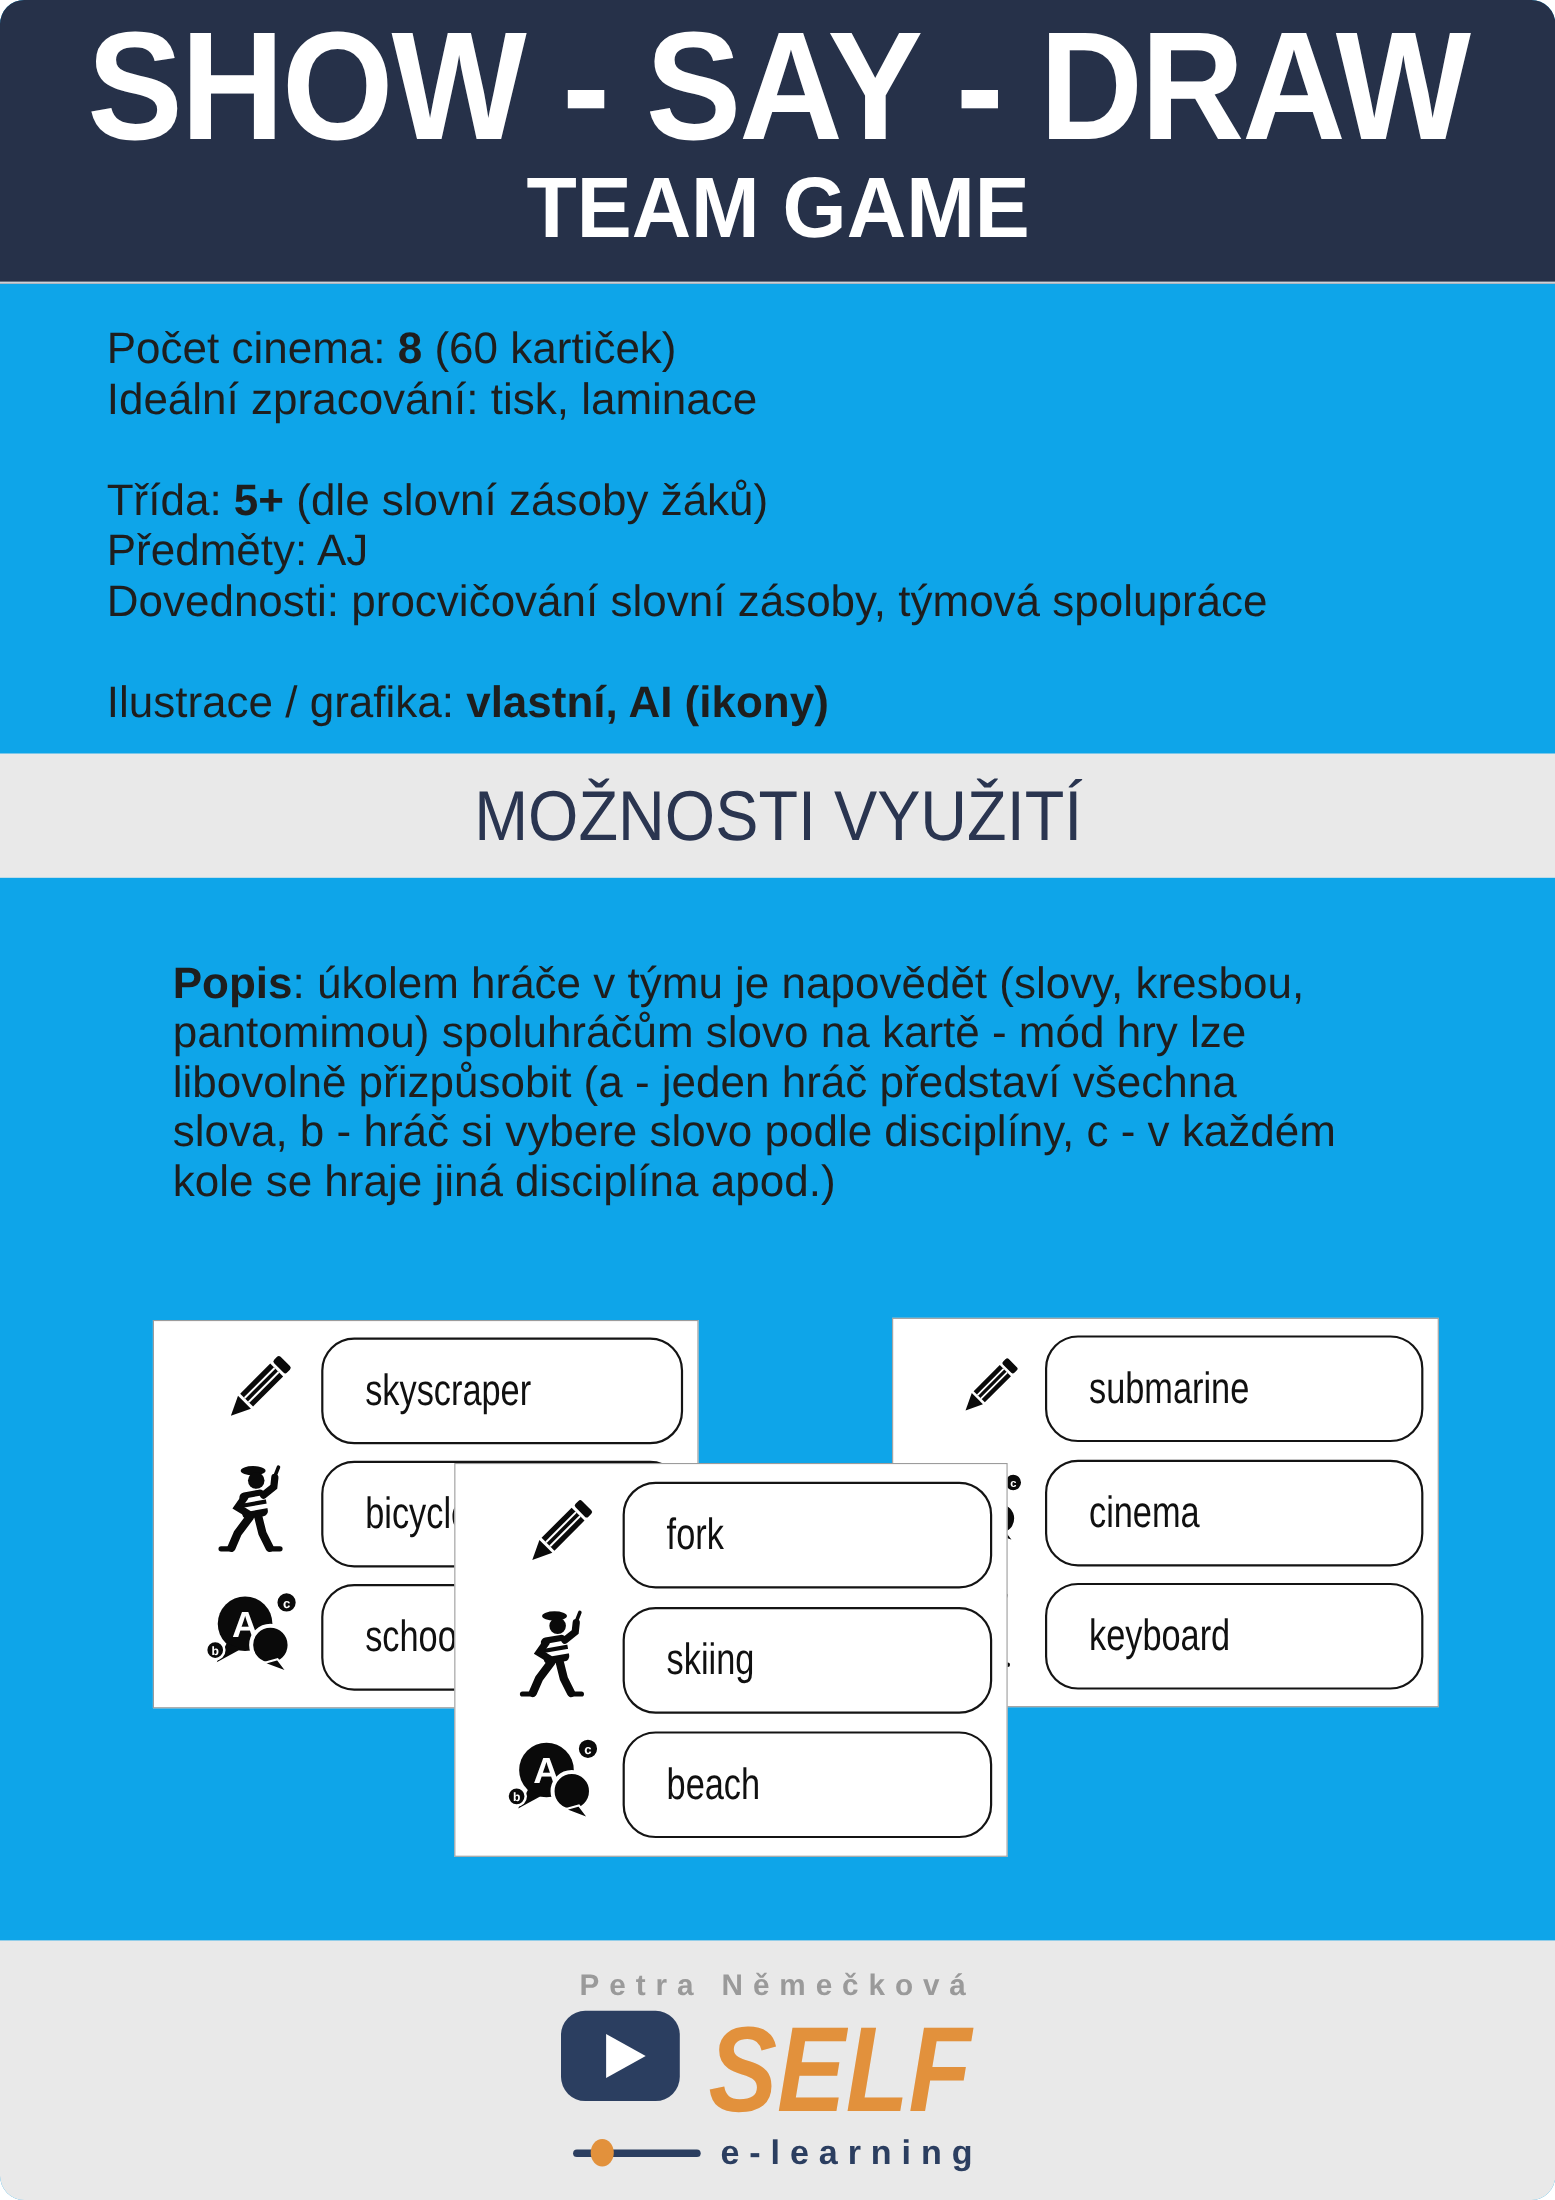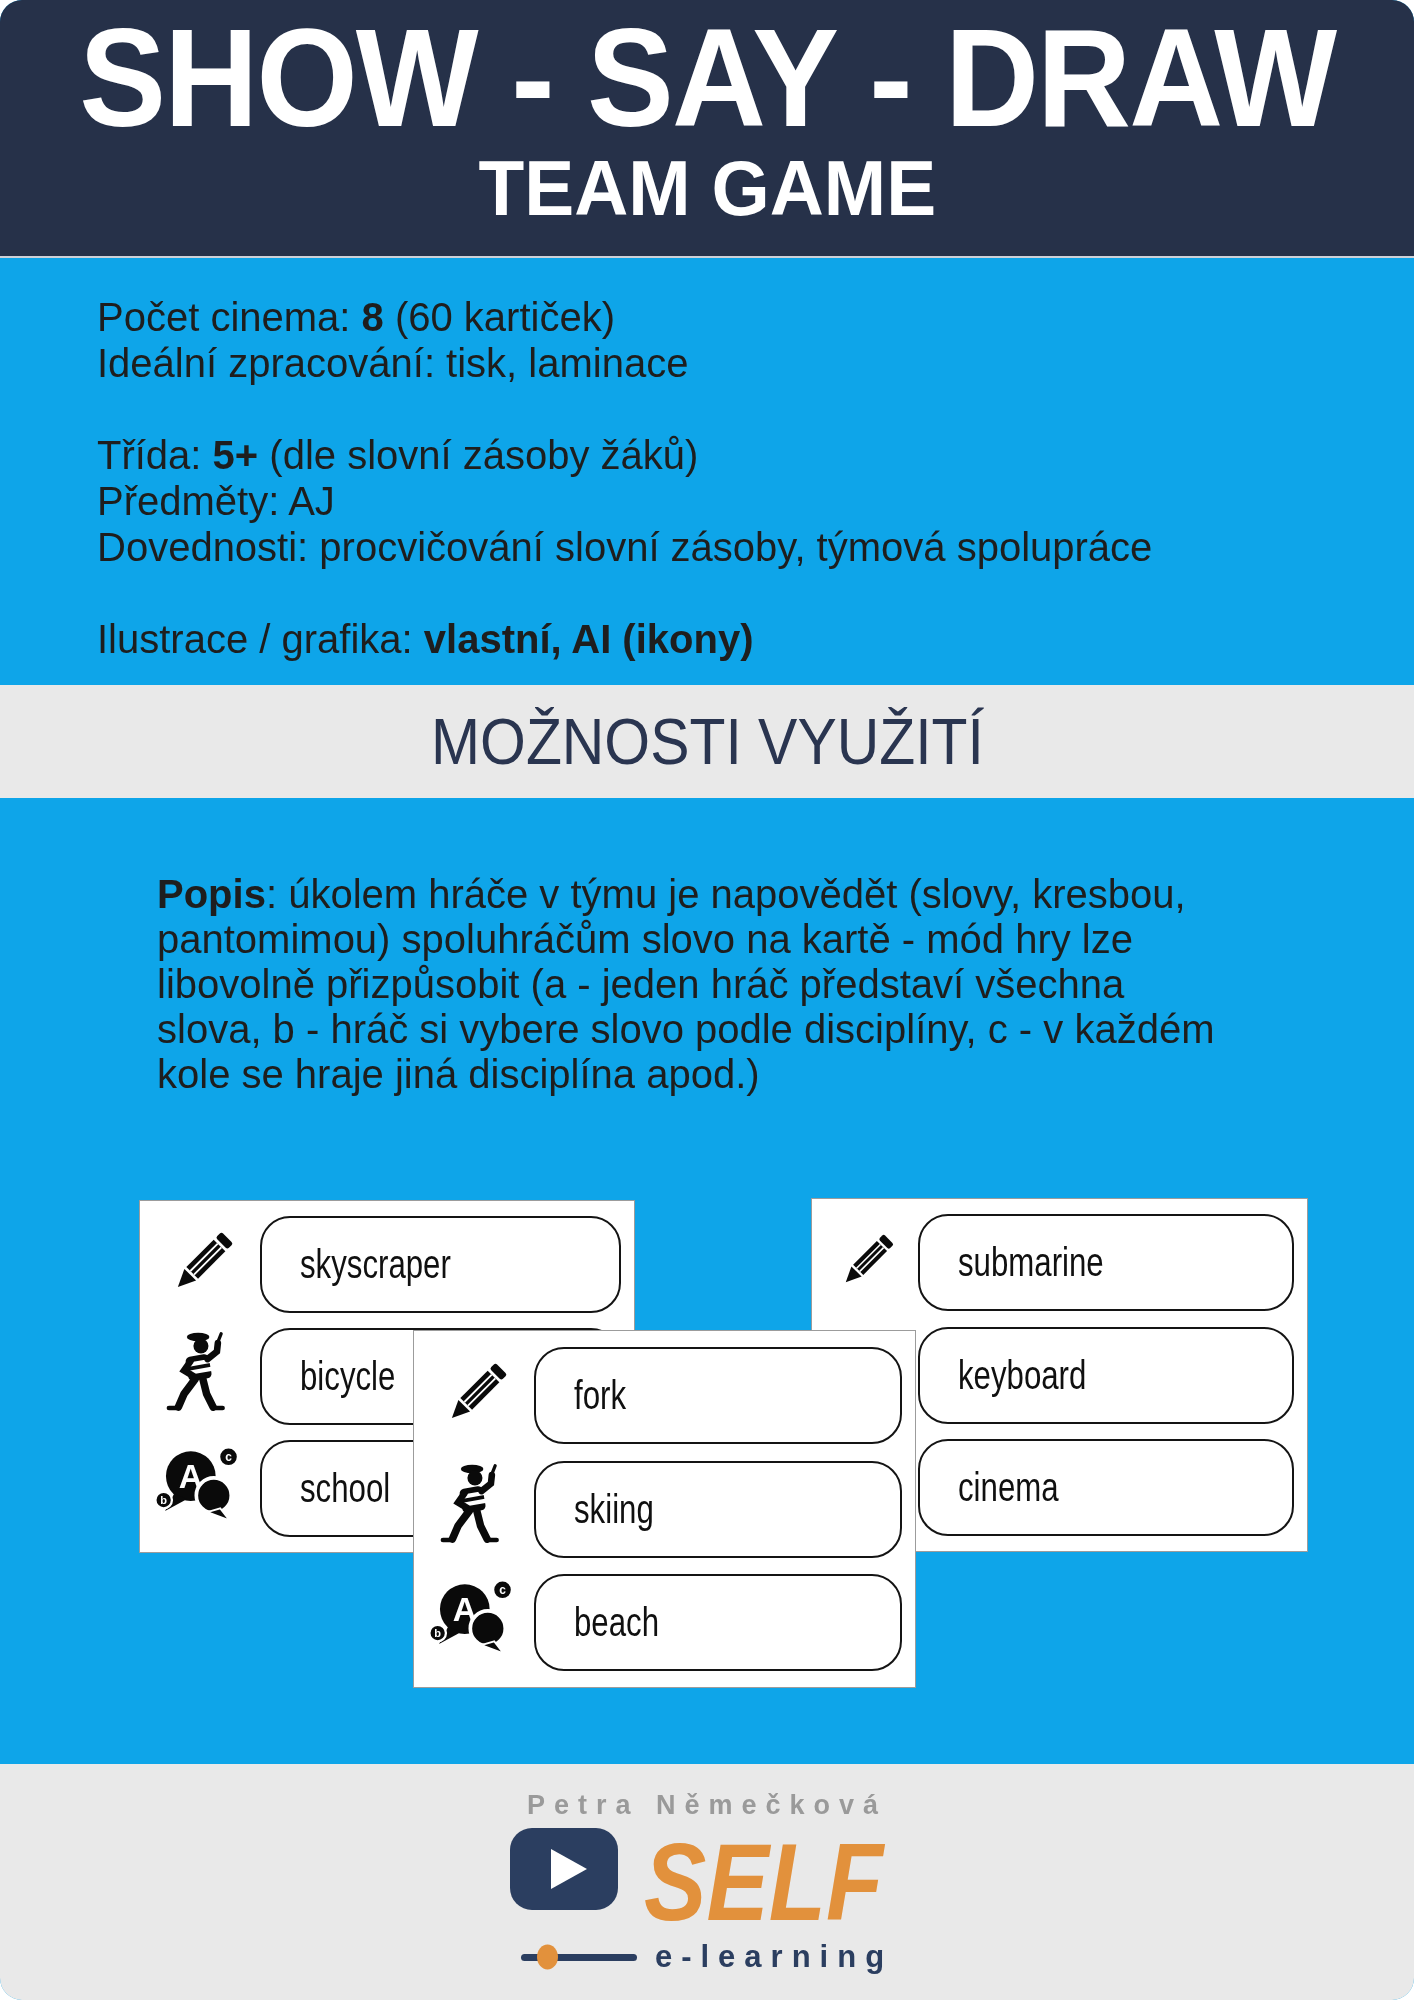--- a/index.html
+++ b/index.html
@@ -35,21 +35,21 @@
     font-size:64px;font-weight:500;color:#2a3550;white-space:nowrap;
     transform:scaleX(0.92);transform-origin:center;
   }
   
   .desc{position:absolute;left:157px;top:872px;font-size:40px;line-height:45px;color:#1e1e1e;}
   .desc b{font-weight:bold;}
   .desc .dline{white-space:nowrap;}
   
   .card{
     position:absolute;background:#ffffff;border:1px solid #9c9c9c;box-sizing:border-box;
-    display:flex;flex-direction:column;justify-content:space-evenly;z-index:1;
+    display:flex;flex-direction:column;justify-content:space-evenly;z-index:1;padding-left:32px;
   }
   .card.middle{z-index:3;}
   .crow{display:flex;align-items:center;height:97px;padding:0 13px;}
   .icon-cell{flex:0 0 94px;width:94px;display:flex;align-items:center;justify-content:center;}
   .card.right .icon-cell{flex:0 0 80px;width:80px;}
   .wordbox{
     flex:1;height:97px;border:2.5px solid #141414;border-radius:30px;background:#ffffff;
     display:flex;align-items:center;padding-left:38px;margin-left:13px;box-sizing:border-box;
   }
   .word{
@@ -179,67 +179,67 @@
               <rect x="41" y="8" width="18" height="9" rx="2.5"></rect>
               <rect x="41" y="20" width="18" height="42"></rect>
               <rect x="46.2" y="20" width="2" height="42" fill="#fff"></rect>
               <rect x="51.8" y="20" width="2" height="42" fill="#fff"></rect>
               <path d="M41 65 H59 L50 84 Z"></path>
             </g>
           </svg>
       </span>
       <span class="wordbox">
           <span class="word">submarine</span>
-        </span>
-    </div>
-    <div class="crow">
-      <span class="icon-cell">
-        <svg class="icon-svg" width="80" height="80" viewBox="0 0 100 100">
-            <g fill="#0a0a0a">
-              <ellipse cx="48" cy="7.5" rx="12" ry="4.5"></ellipse>
-              <circle cx="51" cy="17" r="8"></circle>
-              <g transform="rotate(-10 48 40)">
-                <rect x="36" y="27" width="25" height="26" rx="5"></rect>
-                <rect x="33" y="33" width="30" height="4.5" fill="#fff"></rect>
-                <rect x="33" y="41.5" width="30" height="4.5" fill="#fff"></rect>
-              </g>
-            </g>
-            <g stroke="#0a0a0a" fill="none" stroke-linecap="round">
-              <path d="M58 31 L68 23 L69 14" stroke-width="7"></path>
-              <path d="M69 13 L72.5 4" stroke-width="3.5"></path>
-              <path d="M40 33 L33 43 L43 49" stroke-width="7"></path>
-              <path d="M45 52 L33 68 L27 82" stroke-width="8"></path>
-              <path d="M53 52 L57 68 L64 82" stroke-width="8"></path>
-              <path d="M27 83 H17" stroke-width="5"></path>
-              <path d="M64 83 H74" stroke-width="5"></path>
-            </g>
-          </svg>
-      </span>
-      <span class="wordbox">
-          <span class="word">keyboard</span>
         </span>
     </div>
     <div class="crow">
       <span class="icon-cell">
         <svg class="icon-svg" width="78" height="78" viewBox="0 0 100 100">
             <circle cx="40" cy="36" r="27" fill="#0a0a0a"></circle>
             <path d="M22 55 L12 74 L36 61 Z" fill="#0a0a0a"></path>
             <text x="40" y="49" font-size="36" font-weight="bold" fill="#fff" text-anchor="middle">A</text>
             <circle cx="65" cy="57" r="19" fill="#0a0a0a" stroke="#fff" stroke-width="4"></circle>
             <path d="M72 71 L82 84 L58 75 Z" fill="#0a0a0a" stroke="#fff" stroke-width="2"></path>
             <circle cx="81" cy="15" r="10.5" fill="#0a0a0a" stroke="#fff" stroke-width="3"></circle>
             <text x="81" y="20" font-size="13" font-weight="bold" fill="#fff" text-anchor="middle">c</text>
             <circle cx="10.5" cy="62" r="9" fill="#0a0a0a" stroke="#fff" stroke-width="2.5"></circle>
             <text x="10.5" y="66.5" font-size="12" font-weight="bold" fill="#fff" text-anchor="middle">b</text>
           </svg>
       </span>
       <span class="wordbox">
           <span class="word">cinema</span>
         </span>
     </div>
+    <div class="crow">
+      <span class="icon-cell">
+        <svg class="icon-svg" width="80" height="80" viewBox="0 0 100 100">
+            <g fill="#0a0a0a">
+              <ellipse cx="48" cy="7.5" rx="12" ry="4.5"></ellipse>
+              <circle cx="51" cy="17" r="8"></circle>
+              <g transform="rotate(-10 48 40)">
+                <rect x="36" y="27" width="25" height="26" rx="5"></rect>
+                <rect x="33" y="33" width="30" height="4.5" fill="#fff"></rect>
+                <rect x="33" y="41.5" width="30" height="4.5" fill="#fff"></rect>
+              </g>
+            </g>
+            <g stroke="#0a0a0a" fill="none" stroke-linecap="round">
+              <path d="M58 31 L68 23 L69 14" stroke-width="7"></path>
+              <path d="M69 13 L72.5 4" stroke-width="3.5"></path>
+              <path d="M40 33 L33 43 L43 49" stroke-width="7"></path>
+              <path d="M45 52 L33 68 L27 82" stroke-width="8"></path>
+              <path d="M53 52 L57 68 L64 82" stroke-width="8"></path>
+              <path d="M27 83 H17" stroke-width="5"></path>
+              <path d="M64 83 H74" stroke-width="5"></path>
+            </g>
+          </svg>
+      </span>
+      <span class="wordbox">
+          <span class="word">keyboard</span>
+        </span>
+    </div>
   </div>
 
   <div class="card middle" style="left:413px;top:1330px;width:503px;height:358px;">
     <div class="crow">
       <span class="icon-cell">
         <svg class="icon-svg" width="92" height="92" viewBox="0 0 100 100">
             <g transform="rotate(45 50 50)" fill="#0a0a0a">
               <rect x="41" y="8" width="18" height="9" rx="2.5"></rect>
               <rect x="41" y="20" width="18" height="42"></rect>
               <rect x="46.2" y="20" width="2" height="42" fill="#fff"></rect>

